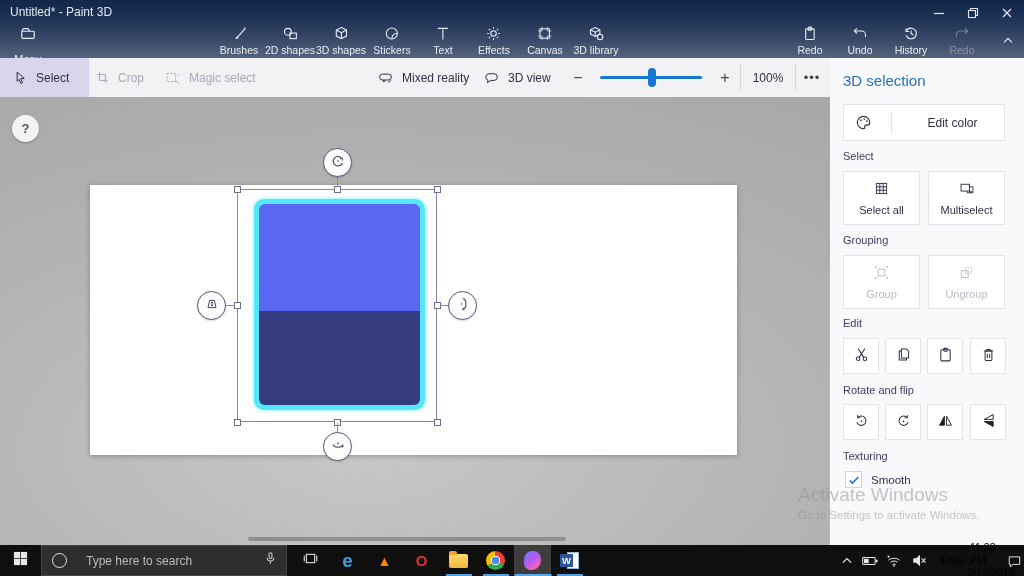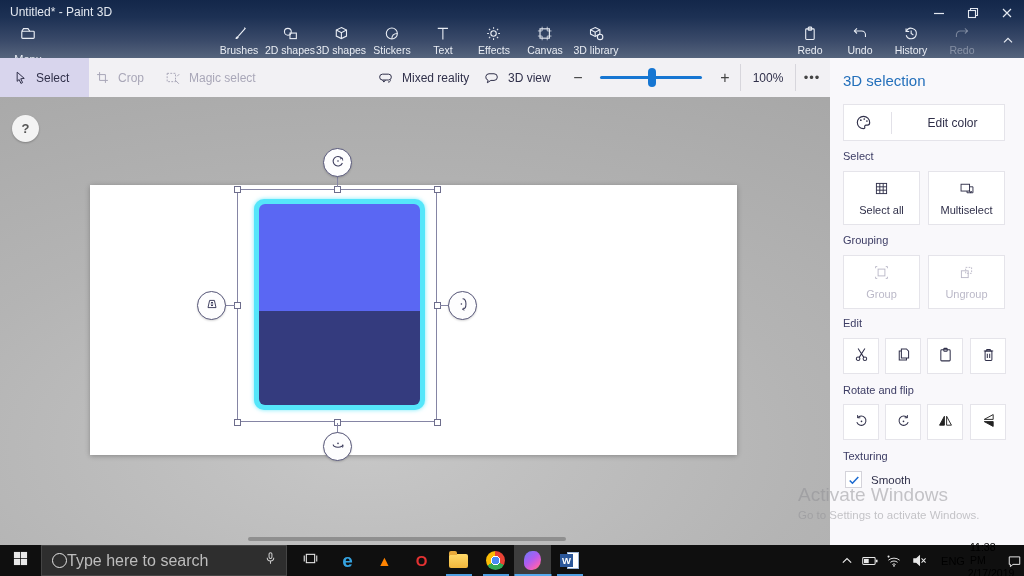--- a/index.html
+++ b/index.html
@@ -83,21 +83,21 @@
   .watermark { position:absolute; left:798px; top:484px; color:#8e8e93; opacity:0.5; z-index:40; white-space:nowrap; }
   .watermark .l1 { font-size:19px; }
   .watermark .l2 { font-size:11.5px; margin-top:3px; }
 
   
   .taskbar { position:absolute; left:0; top:545px; width:1024px; height:31px; background:#0f0f0f; }
   .start { position:absolute; left:0; top:0; width:41px; height:31px; display:flex; align-items:center; justify-content:center; }
   .searchbox { position:absolute; left:41px; top:0; width:246px; height:31px; background:#2e2e2e;
     border:1px solid #454545; display:flex; align-items:center; }
   .cortana { width:15px; height:15px; border:1.6px solid #e4e4e4; border-radius:50%; margin-left:10px; }
-  .search-ph { margin-left:0; font-size:16px; color:#bdbdbd; flex:1; }
+  .search-ph { margin-left:19px; font-size:12px; color:#bdbdbd; flex:1; }
   .mic { margin-right:9px; color:#cfcfcf; }
   .tb-app { position:absolute; top:0; width:37px; height:31px; display:flex; align-items:center; justify-content:center; }
   .tb-app.active { background:#3d3d3d; }
   .underline { position:absolute; bottom:0; left:50%; transform:translateX(-50%); height:2px; width:26px; background:#4e9ee0; }
   .tb-app.active .underline { width:37px; background:#55aaee; }
   .tray-ic { position:absolute; top:0; height:31px; display:flex; align-items:center; justify-content:center; }
   .lang { font-size:11px; }
   .clock { display:flex; flex-direction:column; align-items:center; justify-content:center; font-size:10.5px; line-height:1.25; }
 
   .edge-e { color:#35a3e0; font-size:19px; font-weight:bold; }

